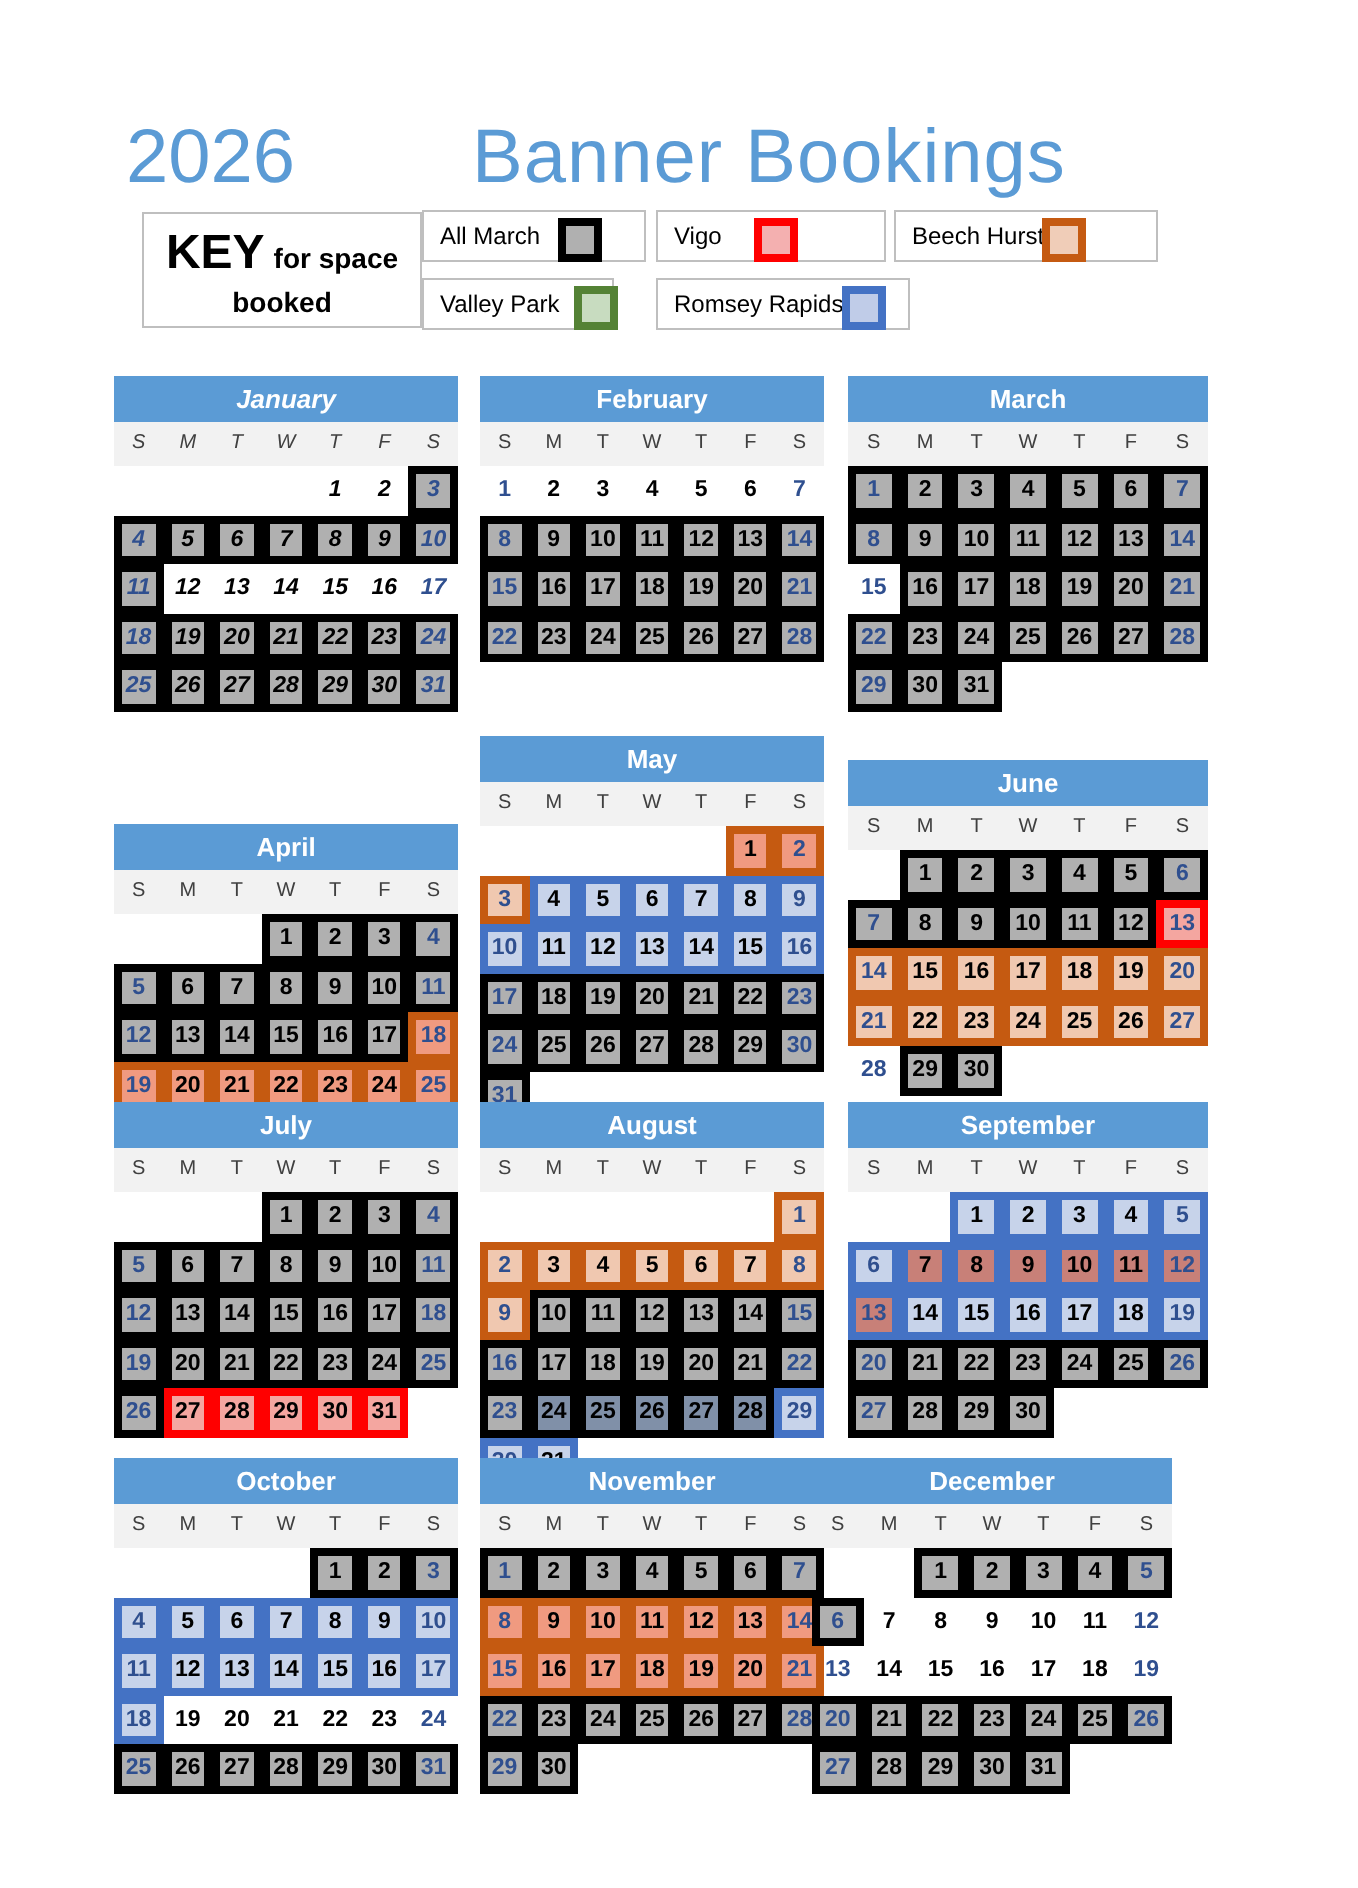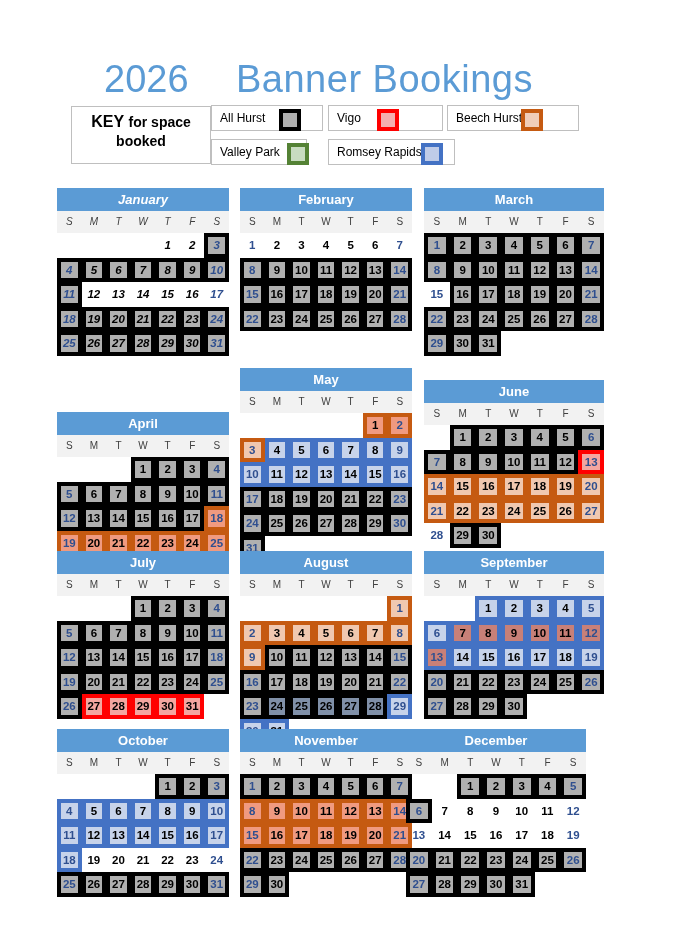--- a/index.html
+++ b/index.html
@@ -1,20 +1,20 @@
 <!DOCTYPE html>
 <html><head>
 <meta charset="utf-8">
 <style>
   html,body{margin:0;padding:0;background:#fff;}
   body{width:679px;height:944px;position:relative;overflow:hidden;font-family:"Liberation Sans",sans-serif;}
-  .year{position:absolute;left:63px;top:58px;font-size:38px;color:#5b9bd5;margin-left:41px;}
+  .year{position:absolute;left:63px;top:58px;font-size:38px;color:#5b9bd5;}
   .title{position:absolute;left:236px;top:58px;font-size:38px;color:#5b9bd5;letter-spacing:0.5px;}
   .keybox{position:absolute;left:71px;top:106px;width:138px;height:56px;border:1px solid #bfbfbf;text-align:center;font-weight:bold;color:#000;}
-  .keybox .k1{font-size:16px;}
+  .keybox .k1{font-size:24px;}
   .keybox .k2{font-size:14px;}
   .keybox .line1{margin-top:6px;}
   .keybox .line2{font-size:14px;margin-top:2px;}
   .legend{position:absolute;height:26px;border:1px solid #bfbfbf;font-size:12px;color:#000;box-sizing:border-box;}
   .legend .lbl{position:absolute;left:8px;top:5px;}
   .legend .sw{position:absolute;top:3px;width:14px;height:14px;}
   .month{position:absolute;width:172px;}
   .mhead{height:23px;background:#5b9bd5;color:#fff;font-weight:bold;font-size:13px;text-align:center;line-height:23px;}
   .wk{height:22px;background:#f2f2f2;display:flex;}
   .wk span{flex:1;text-align:center;font-size:10px;color:#404040;line-height:22px;}
@@ -35,21 +35,21 @@
 
 <div class="year">2026</div>
 <div class="title">Banner Bookings</div>
 
 <div class="keybox">
   <div class="line1"><span class="k1">KEY</span> <span class="k2">for space</span></div>
   <div class="line2">booked</div>
 </div>
 
 <div class="legend" style="left:211px;top:105px;width:112px;">
-  <span class="lbl">All Hurst</span>
+  <span class="lbl">All March</span>
   <span class="sw" style="left:67px;background:#b0b0b0;border:4px solid #000;"></span>
 </div>
 <div class="legend" style="left:328px;top:105px;width:115px;">
   <span class="lbl">Vigo</span>
   <span class="sw" style="left:48px;background:#f4b0b0;border:4px solid #f00;"></span>
 </div>
 <div class="legend" style="left:447px;top:105px;width:132px;">
   <span class="lbl">Beech Hurst</span>
   <span class="sw" style="left:73px;background:#f0cdb8;border:4px solid #c55a11;"></span>
 </div>

